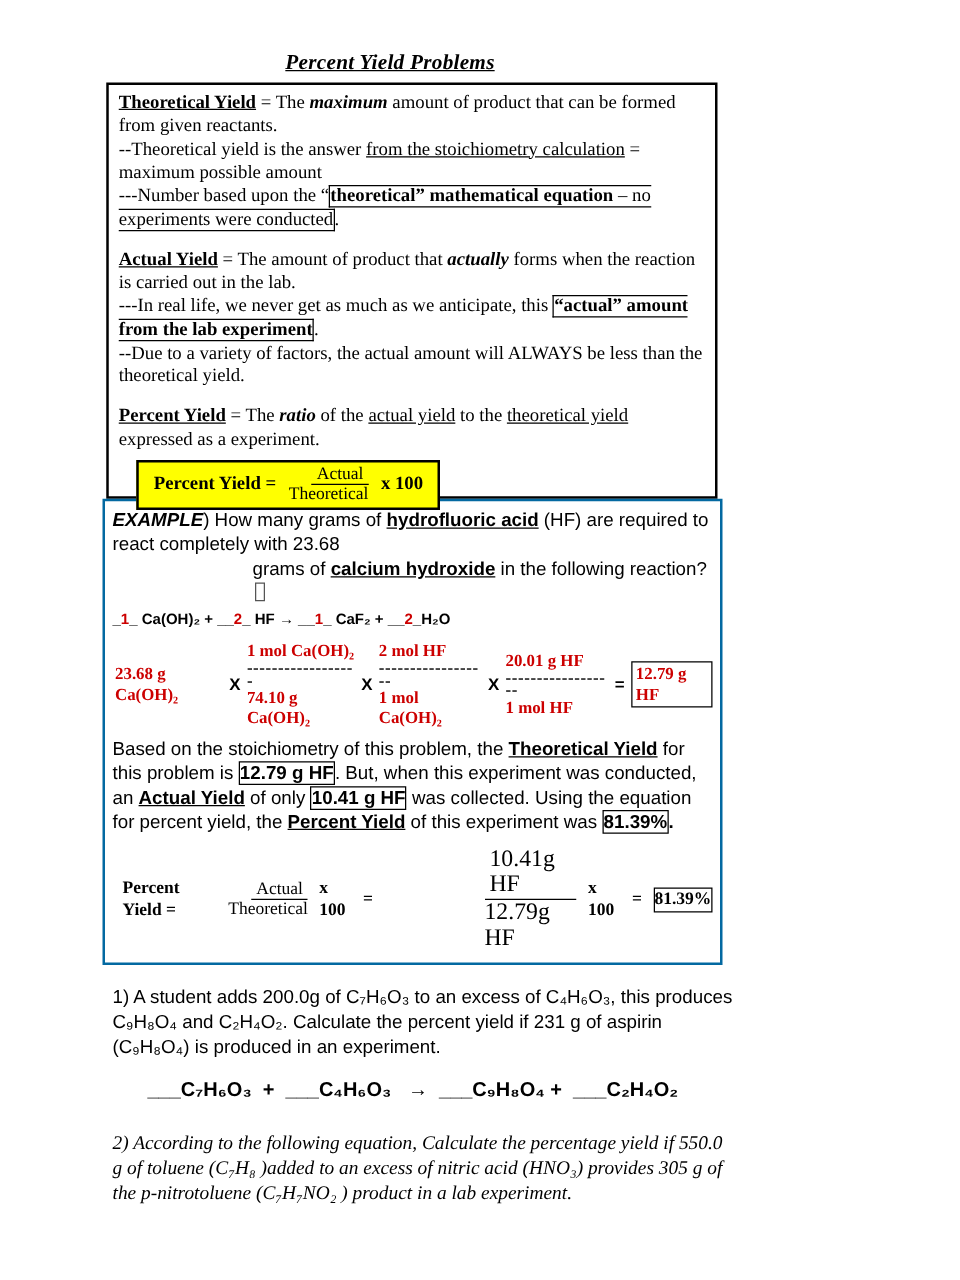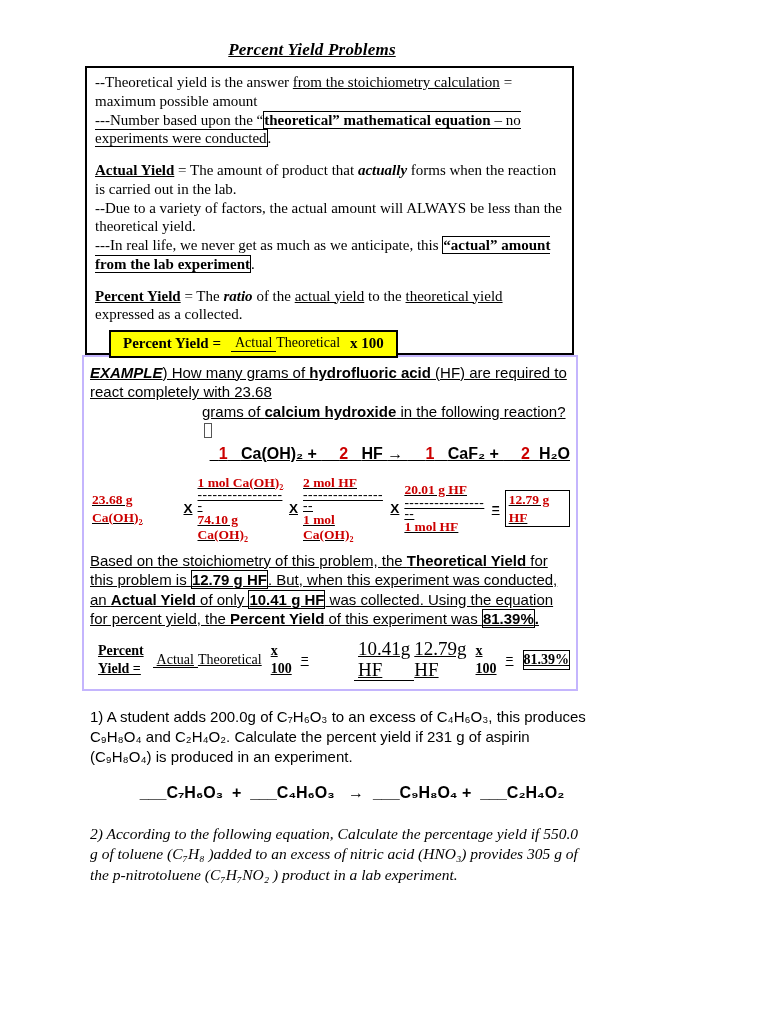--- a/index.html
+++ b/index.html
@@ -18,32 +18,32 @@
   .defblock { margin-bottom:13px; }
   .bu { font-weight:bold; text-decoration:underline; }
   .bi { font-weight:bold; font-style:italic; }
   .u  { text-decoration:underline; }
   .b  { font-weight:bold; }
   .boxnote { border:1px solid #000; padding:0 0; }
 
   .yellowbox { display:inline-flex; align-items:center; gap:10px; background:#ffff00;
                border:2px solid #000; padding:2px 12px 3px 12px; margin:6px 0 -14px 14px;
                position:relative; z-index:2; font-size:15px; }
-  .frac { display:inline-flex; flex-direction:row; align-items:flex-start; line-height:1.1;
+  .frac { display:inline-flex; flex-direction:column; align-items:flex-end; line-height:1.1;
           font-size:14px; }
   .frac .num { border-bottom:1.5px solid #000; padding:0 4px; }
 
   
-  .examplebox { margin:0 46px 16px 82px; border:2px solid #c4b5fd; padding:6px 6px 8px 6px;
-                font-size:15px; line-height:1.3; position:relative; z-index:1;text-decoration:underline; }
+  .examplebox { margin:0 46px 16px 82px; border:2px solid #0369a1; padding:6px 6px 8px 6px;
+                font-size:15px; line-height:1.3; position:relative; z-index:1; }
   .exline2 { margin-left:112px; }
   .glyphbox { display:inline-block; width:6px; height:13px; border:1px solid #555;
               vertical-align:-2px; margin-left:2px; }
 
-  .reaction { text-align:right; font-weight:bold; font-size:16px; margin-top:3px; }
+  .reaction { text-align:left; font-weight:bold; font-size:12px; margin-top:3px; }
   .coef { color:#cc0000; }
 
   .stoich { display:flex; align-items:center; gap:5px; color:#cc0000; font-weight:bold;
             font-size:13.5px; margin:10px 0 8px 2px; }
   .sfrac { display:inline-flex; flex-direction:column; line-height:1.15; }
   .sdash { color:#000; line-height:0.8; letter-spacing:0.5px; }
   .sx { color:#000; font-family:"Liberation Sans","DejaVu Sans",sans-serif; }
   .sresult { border:1px solid #000; padding:0 3px; }
 
   .epara { margin-top:4px; }
@@ -53,46 +53,47 @@
   .calc .big { font-size:19px; }
 
   
   .problems { margin:0 38px 0 90px; }
   .problem { font-size:15px; line-height:1.32; }
   .p1 { margin-top:16px; }
   .p2 { margin-top:21px; font-size:15.5px;font-style:italic; }
   .p3 { margin-top:23px; }
   .p4 { margin-top:25px; }
   .p5 { margin-top:22px; }
-  .p-eq { font-weight:bold; font-size:16px; margin-top:15px; white-space:pre;text-align:center; }
+  .p-eq { font-weight:bold; font-size:16px; margin-top:15px; white-space:pre; }
   .eq1 { margin-left:28px; }
   .eq2 { margin-left:42px; }
   .eq3 { margin-left:48px; }
 </style>
 </head>
 <body>
 
 <div class="page serif">
 
   <div class="title">Percent Yield Problems</div>
 
   <div class="box1">
     <div class="defblock">
+      <div><span class="bu">Theoretical Yield</span><span> = The </span><span class="bi">maximum</span><span> amount of product that can be formed from given reactants.</span></div>
       <div><span>--Theoretical yield is the answer </span><span class="u">from the stoichiometry calculation</span><span> = maximum possible amount</span></div>
       <div><span>---Number based upon the “</span><span class="boxnote"><span class="b">theoretical” mathematical equation</span><span> – no experiments were conducted</span></span><span>.</span></div>
     </div>
 
     <div class="defblock">
       <div><span class="bu">Actual Yield</span><span> = The amount of product that </span><span class="bi">actually</span><span> forms when the reaction is carried out in the lab.</span></div>
+      <div><span>---In real life, we never get as much as we anticipate, this </span><span class="boxnote b">“actual” amount from the lab experiment</span><span>.</span></div>
       <div>--Due to a variety of factors, the actual amount will ALWAYS be less than the theoretical yield.</div>
-      <div><span>---In real life, we never get as much as we anticipate, this </span><span class="boxnote b">“actual” amount from the lab experiment</span><span>.</span></div>
     </div>
 
     <div>
-      <span class="bu">Percent Yield</span><span> = The </span><span class="bi">ratio</span><span> of the </span><span class="u">actual yield</span><span> to the </span><span class="u">theoretical yield</span><span> expressed as a collected.</span>
+      <span class="bu">Percent Yield</span><span> = The </span><span class="bi">ratio</span><span> of the </span><span class="u">actual yield</span><span> to the </span><span class="u">theoretical yield</span><span> expressed as a experiment.</span>
     </div>
 
     <div class="yellowbox">
       <span class="b">Percent Yield =</span>
       <span class="frac">
           <span class="num">Actual</span>
           <span>Theoretical</span>
         </span>
       <span class="b">x 100</span>
     </div>

